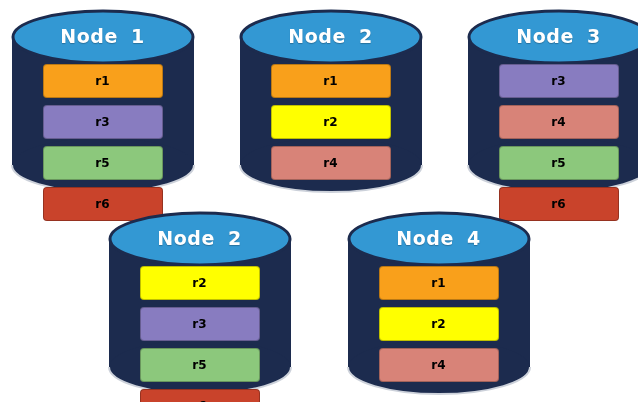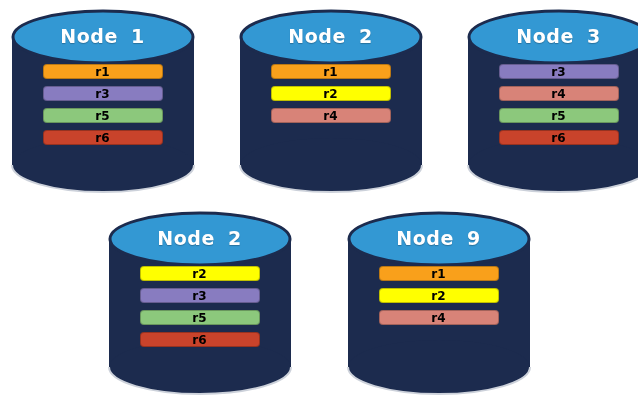--- a/index.html
+++ b/index.html
@@ -42,21 +42,21 @@
     top: 57px;
     left: 50%;
     transform: translateX(-50%);
     display: flex;
     flex-direction: column;
     gap: 7px;
     align-items: center;
   }
   .bar {
     width: 120px;
-    height: 15px;
+    height: 34px;
     border-radius: 4px;
     border: 1px solid rgba(0,0,0,0.25);
     box-sizing: border-box;
     display: flex;
     align-items: center;
     justify-content: center;
     font-size: 12px;
     font-weight: bold;
     color: #000000;
     line-height: 1;
@@ -161,21 +161,21 @@
         </div>
   </div>
 
   <div class="cylinder">
     <svg width="186" height="188" viewBox="0 0 186 188">
       <rect x="2" y="30" width="182" height="128" style="fill:var(--cyl-body)"></rect>
       <ellipse cx="93" cy="158" rx="91" ry="27" style="fill:var(--cyl-body)"></ellipse>
       <path d="M2,158 A91,27 0 0 0 184,158" style="fill:none;stroke:var(--cyl-rim);stroke-width:2"></path>
       <ellipse cx="93" cy="30" rx="90" ry="26" style="fill:var(--cyl-top);stroke:var(--cyl-outline);stroke-width:3"></ellipse>
     </svg>
-    <div class="node-title">Node 9</div>
+    <div class="node-title">Node 4</div>
     <div class="bars">
           <div class="bar" style="background: rgb(249, 160, 27);">
             <span>r1</span>
           </div>
           <div class="bar" style="background: rgb(255, 255, 0);">
             <span>r2</span>
           </div>
           <div class="bar" style="background: rgb(216, 131, 120);">
             <span>r4</span>
           </div>

